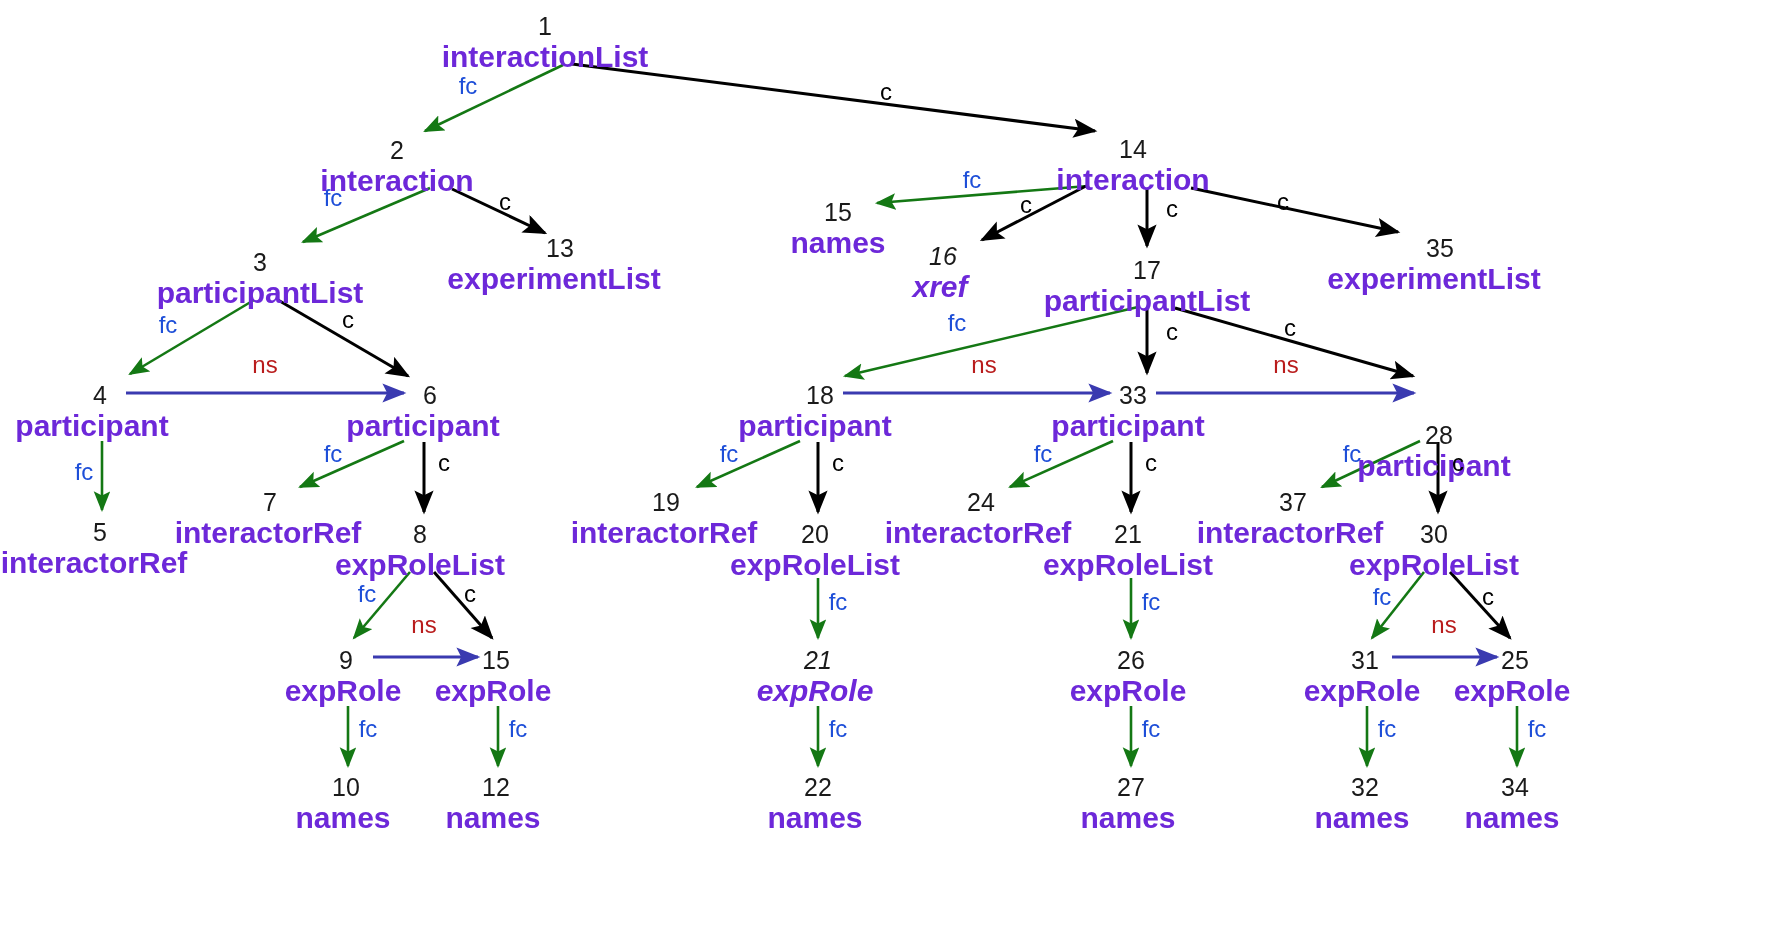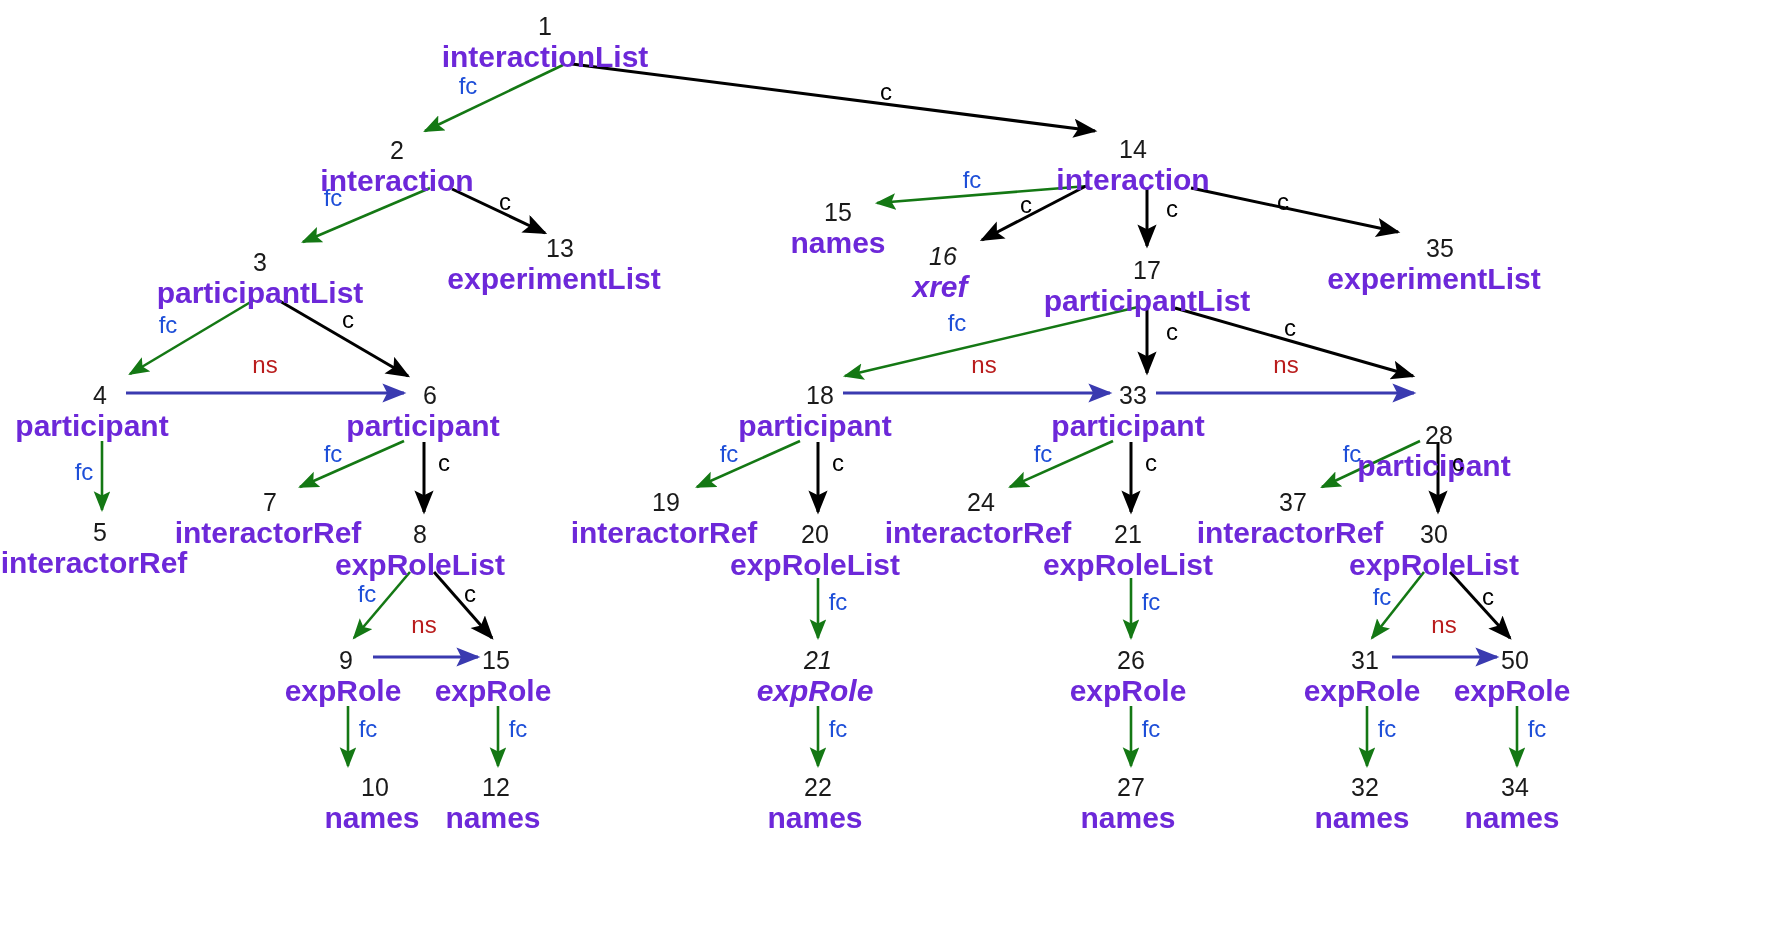--- a/index.html
+++ b/index.html
@@ -153,21 +153,21 @@
         <span class="nlabel">interactorRef</span>
       </div>
       <div class="node" style="left: 420px; top: 522px;">
         <span class="nid" style="position: relative; left: 0px;">8</span>
         <span class="nlabel">expRoleList</span>
       </div>
       <div class="node" style="left: 343px; top: 648px;">
         <span class="nid" style="position: relative; left: 3px;">9</span>
         <span class="nlabel">expRole</span>
       </div>
-      <div class="node" style="left: 343px; top: 775px; margin-left: 29px;">
+      <div class="node" style="left: 343px; top: 775px;">
         <span class="nid" style="position: relative; left: 3px;">10</span>
         <span class="nlabel">names</span>
       </div>
       <div class="node" style="left: 493px; top: 648px;">
         <span class="nid" style="position: relative; left: 3px;">15</span>
         <span class="nlabel">expRole</span>
       </div>
       <div class="node" style="left: 493px; top: 775px;">
         <span class="nid" style="position: relative; left: 3px;">12</span>
         <span class="nlabel">names</span>
@@ -246,21 +246,21 @@
       </div>
       <div class="node" style="left: 1362px; top: 648px;">
         <span class="nid" style="position: relative; left: 3px;">31</span>
         <span class="nlabel">expRole</span>
       </div>
       <div class="node" style="left: 1362px; top: 775px;">
         <span class="nid" style="position: relative; left: 3px;">32</span>
         <span class="nlabel">names</span>
       </div>
       <div class="node" style="left: 1512px; top: 648px;">
-        <span class="nid" style="position: relative; left: 3px;">50</span>
+        <span class="nid" style="position: relative; left: 3px;">25</span>
         <span class="nlabel">expRole</span>
       </div>
       <div class="node" style="left: 1512px; top: 775px;">
         <span class="nid" style="position: relative; left: 3px;">34</span>
         <span class="nlabel">names</span>
       </div>
       <div class="node" style="left: 1434px; top: 236px;">
         <span class="nid" style="position: relative; left: 6px;">35</span>
         <span class="nlabel">experimentList</span>
       </div>

